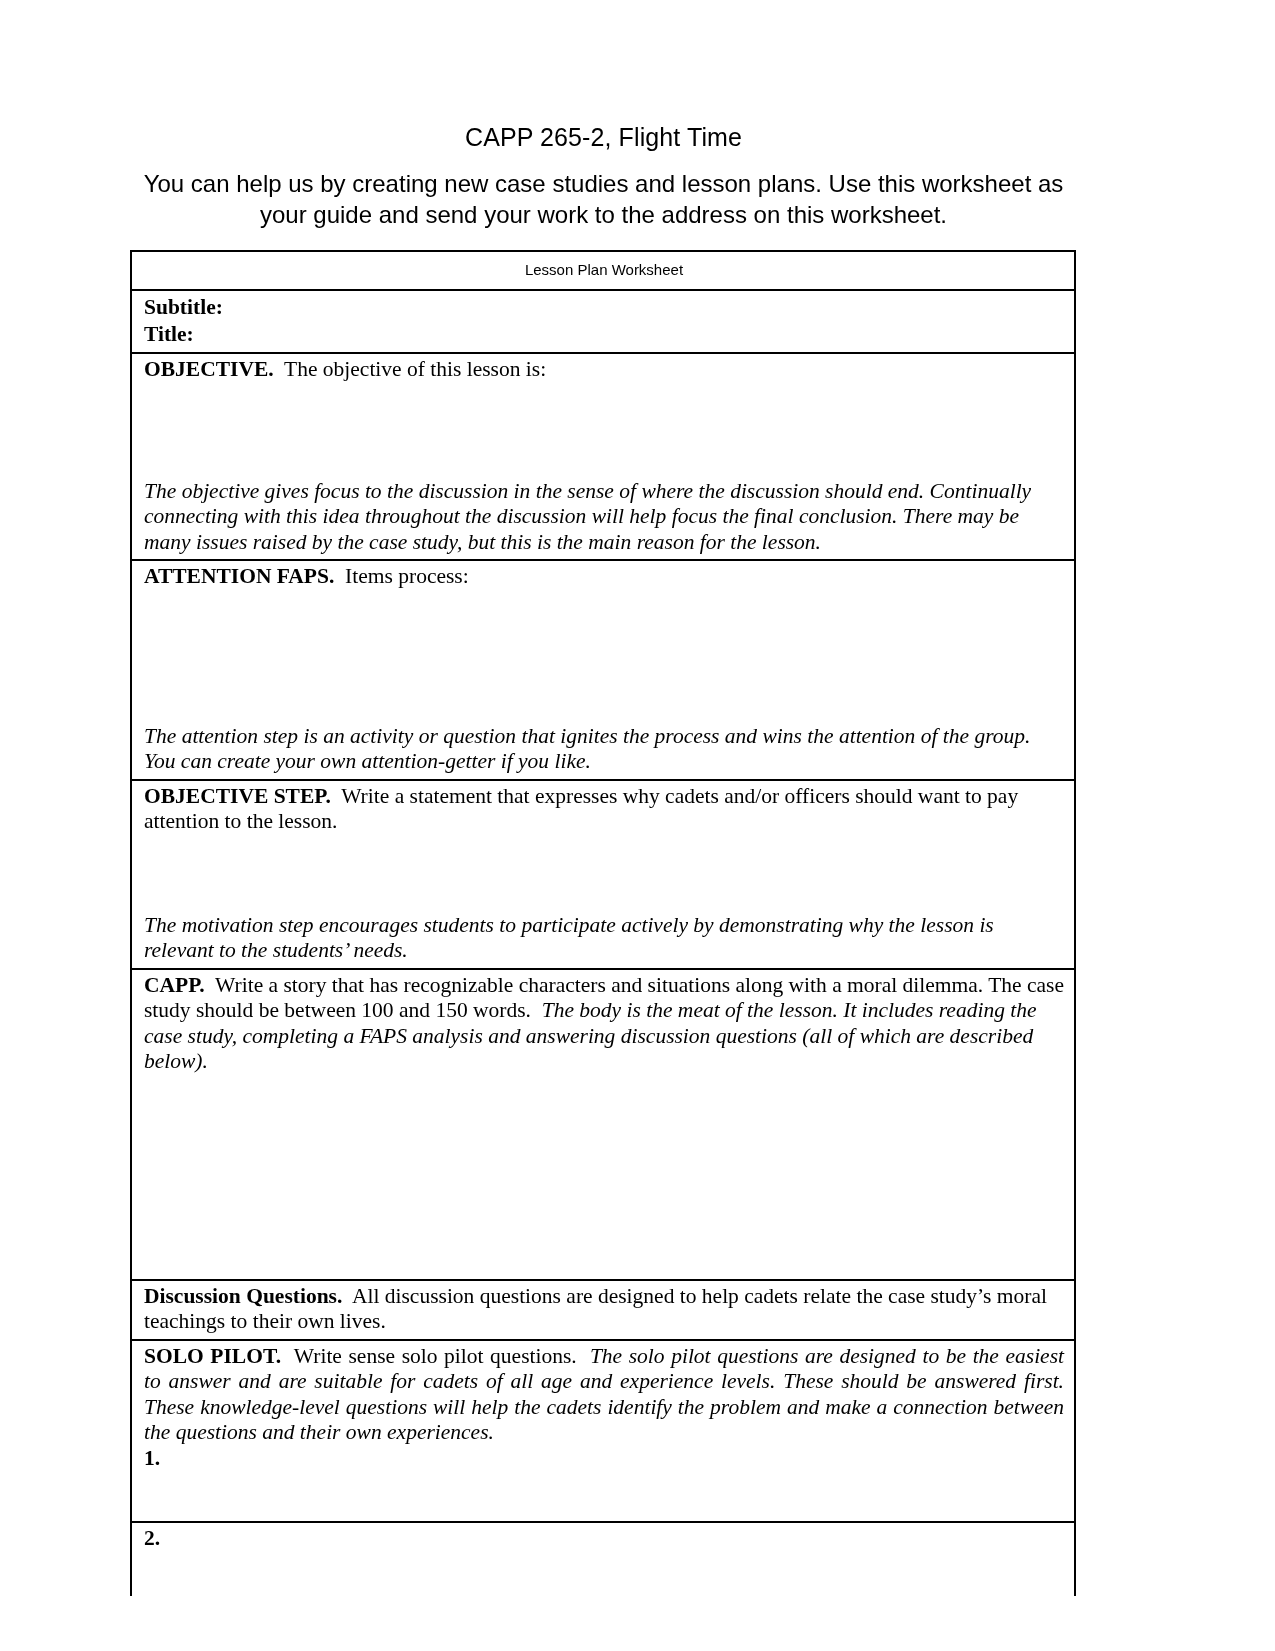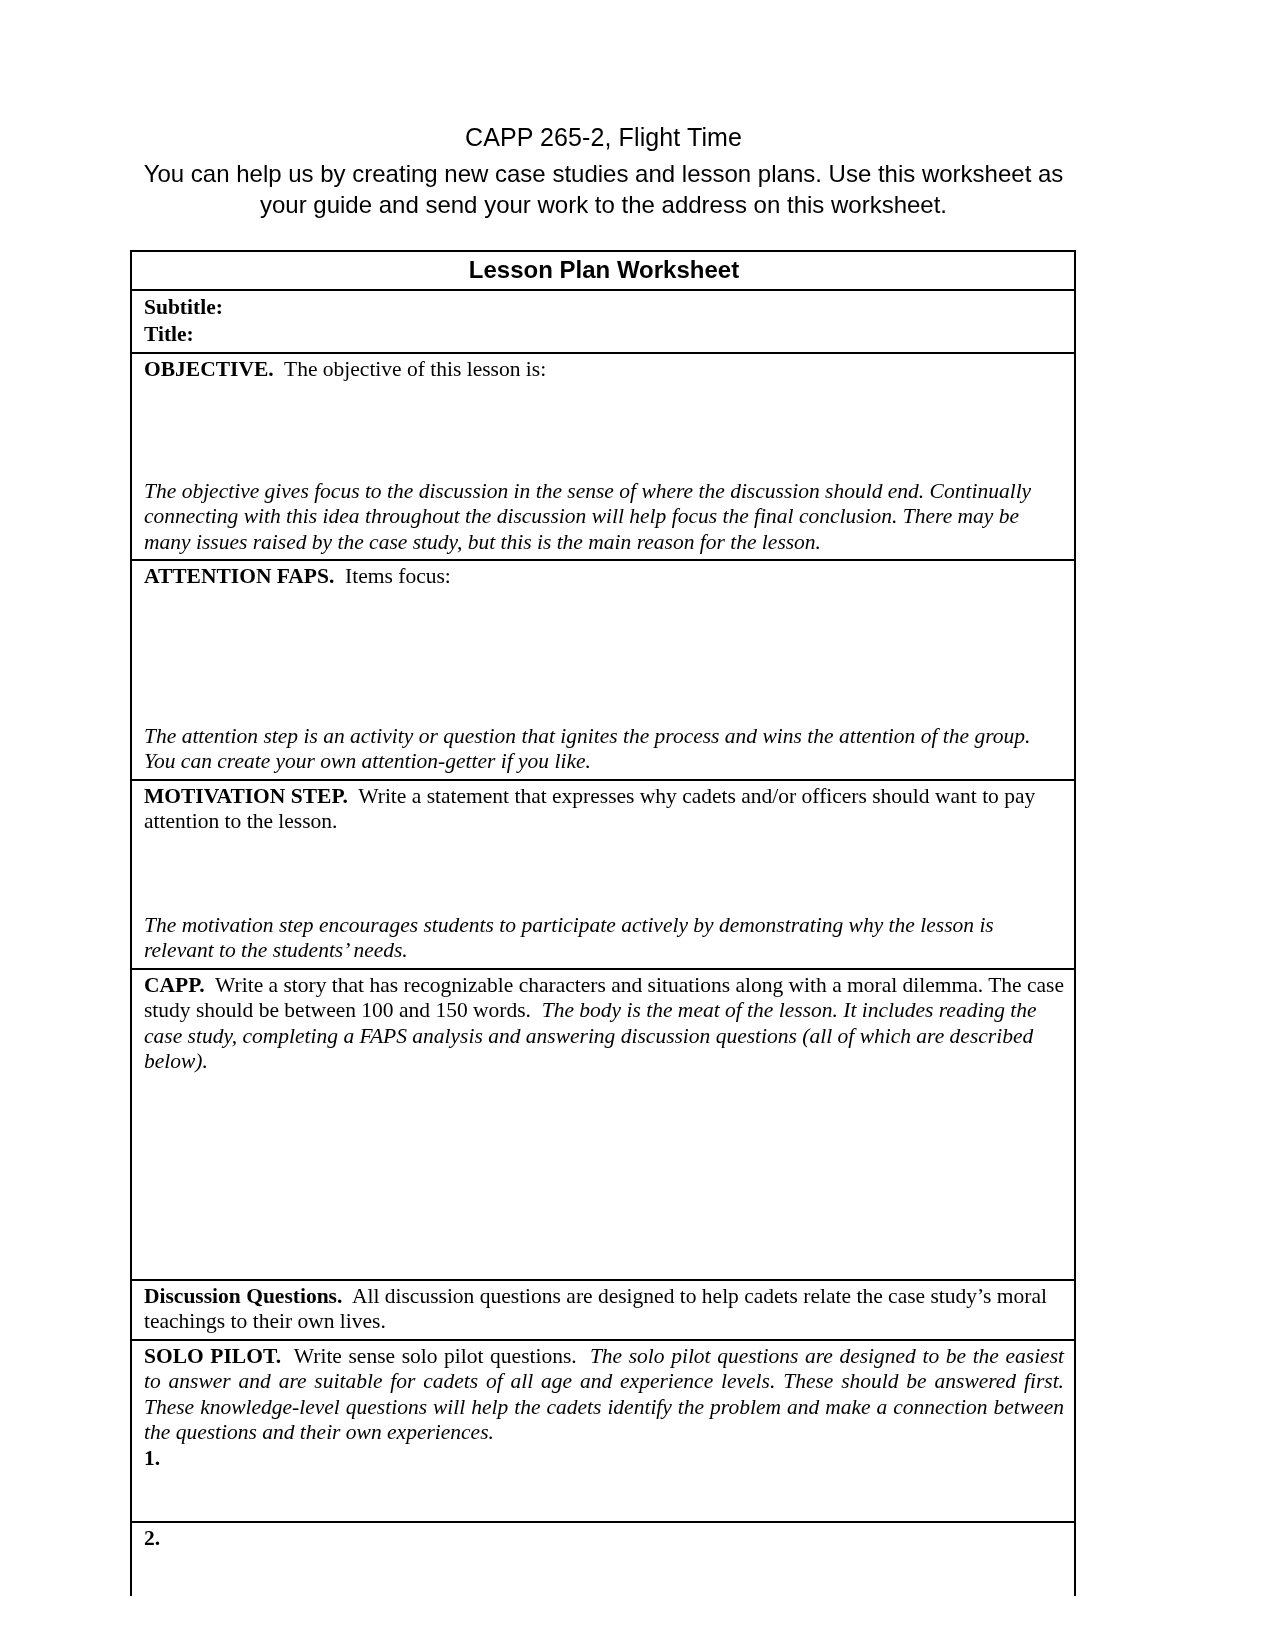--- a/index.html
+++ b/index.html
@@ -34,21 +34,21 @@
     text-align: center;
   }
   .doc-title {
     font-size: 25px;
     line-height: 32px;
     letter-spacing: 0.1px;
   }
   .doc-subtitle {
     font-size: 24px;
     line-height: 31px;
-    margin-top: 5px;
+    margin-top: 15px;
     padding: 0 6px;
   }
 
   
   .worksheet {
     position: absolute;
     left: 130px;
     top: 250px;
     width: 946px;
     border: 2px solid #000;
@@ -59,22 +59,22 @@
   .row {
     border-bottom: 2px solid #000;
     box-sizing: border-box;
     padding: 3px 10px 4px 12px;
   }
   .row:last-child { border-bottom: none; }
 
   .banner {
     text-align: center;
     font-family: "Liberation Sans", "DejaVu Sans", sans-serif;
-    font-weight: bold;
-    font-size: 24px;
+    font-weight: normal;
+    font-size: 15px;
     line-height: 30px;
     padding: 3px 10px 4px 12px;
   }
 
   .ser {
     font-size: 21.5px;
     line-height: 25.5px;
   }
   b.lbl { font-weight: bold; }
   i.note { font-style: italic; }
@@ -116,30 +116,30 @@
         <b class="lbl">OBJECTIVE.</b>&nbsp;
         <span>The objective of this lesson is:</span>
       </div>
       <div class="spacer-lg"></div>
       <div class="ser"><i class="note">The objective gives focus to the discussion in the sense of where the discussion should end. Continually connecting with this idea throughout the discussion will help focus the final conclusion. There may be many issues raised by the case study, but this is the main reason for the lesson.</i></div>
     </div>
 
     <div class="row">
       <div class="ser">
         <b class="lbl">ATTENTION FAPS.</b>&nbsp;
-        <span>Items focus:</span>
+        <span>Items process:</span>
       </div>
       <div class="spacer-sm"></div>
       <div class="spacer-md"></div>
       <div class="ser"><i class="note">The attention step is an activity or question that ignites the process and wins the attention of the group. You can create your own attention-getter if you like.</i></div>
     </div>
 
     <div class="row">
       <div class="ser">
-        <b class="lbl">MOTIVATION STEP.</b>&nbsp;
+        <b class="lbl">OBJECTIVE STEP.</b>&nbsp;
         <span>Write a statement that expresses why cadets and/or officers should want to pay attention to the lesson.</span>
       </div>
       <div class="spacer-md"></div>
       <div class="ser"><i class="note">The motivation step encourages students to participate actively by demonstrating why the lesson is relevant to the students’ needs.</i></div>
     </div>
 
     <div class="row">
       <div class="ser">
         <b class="lbl">CAPP.</b>&nbsp;
         <span>Write a story that has recognizable characters and situations along with a moral dilemma.  The case study should be between 100 and 150 words.</span>&nbsp;

